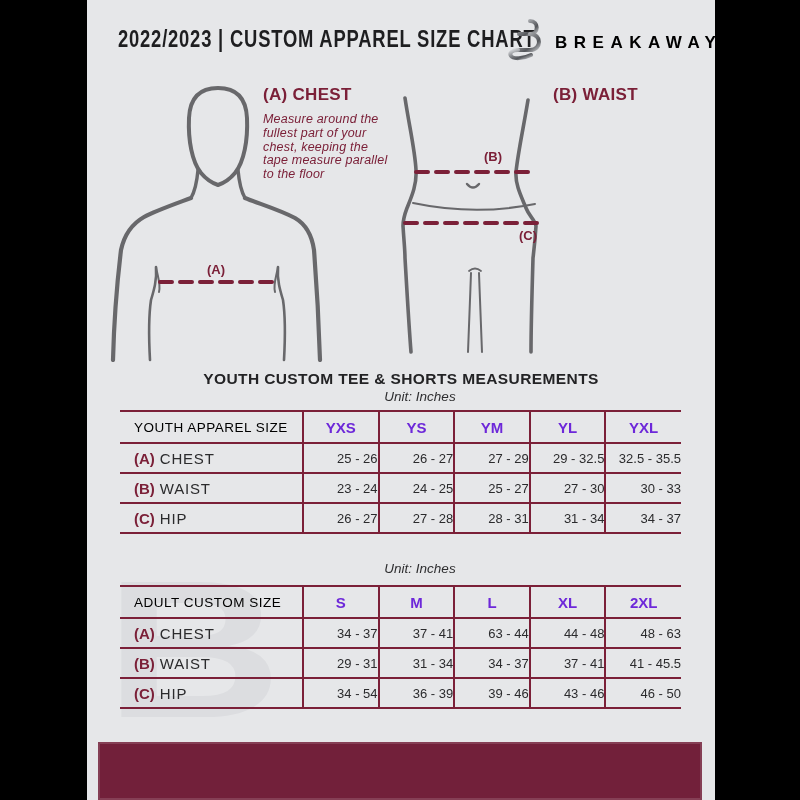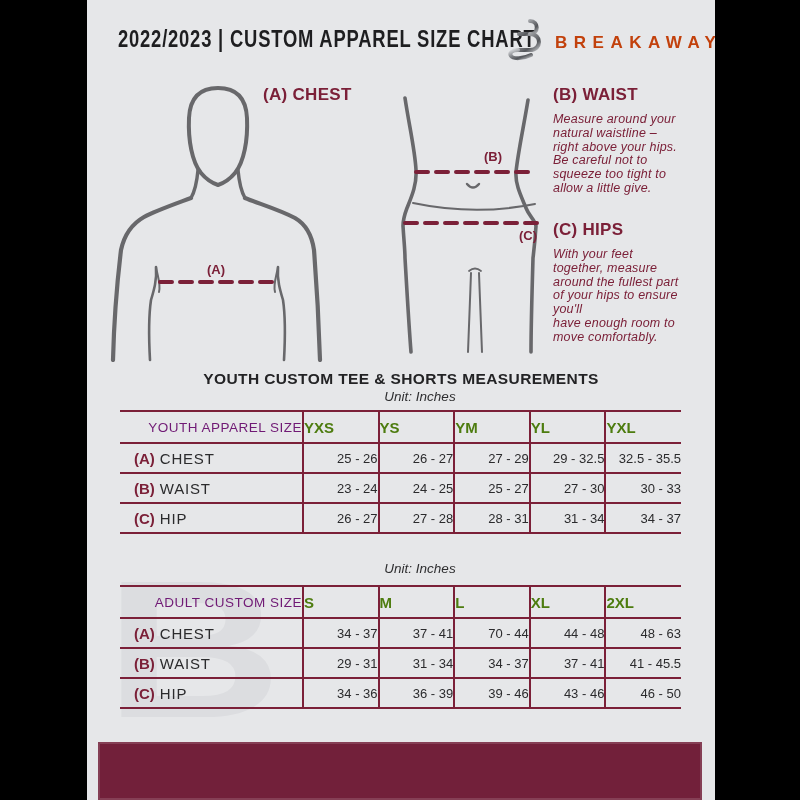--- a/index.html
+++ b/index.html
@@ -26,21 +26,21 @@
   
   .hdr-title{
     position:absolute;left:31px;top:26px;
     font-size:23px;font-weight:bold;color:#1e1e20;
     letter-spacing:1px;white-space:nowrap;
     transform:scaleX(0.8);transform-origin:left center;
   }
   .brand-logo{position:absolute;left:420px;top:14px;}
   .brand-name{
     position:absolute;left:468px;top:33px;
-    font-size:17px;font-weight:600;color:#c2410c;letter-spacing:6.5px;
+    font-size:17px;font-weight:600;color:#000000;letter-spacing:6.5px;
     white-space:nowrap;
   }
   
   .torso{position:absolute;}
   .torso path{fill:none;stroke:var(--outline);stroke-linecap:round;}
   .torso .dash{stroke:var(--brand);stroke-width:4;stroke-dasharray:12 8;}
   .torso .marker, .marker-label{fill:var(--brand);font-weight:bold;font-size:13px;}
   .note{position:absolute;color:var(--brand);}
   .note h3{font-size:17px;font-weight:bold;letter-spacing:0.3px;margin-bottom:8px;font-style:normal;}
   .note p{
@@ -62,24 +62,24 @@
     z-index:1;
   }
   .size-table th,.size-table td{
     border-top:2px solid var(--brand);
     border-bottom:2px solid var(--brand);
     background:transparent;
   }
   .size-table th + th,.size-table td + td{border-left:2px solid var(--brand);}
   .size-table col.c-label{width:183px;}
   .size-table col.c-size{width:75.6px;}
-  .size-table thead th{height:32px;font-size:15px;font-weight:bold;color:#4d7c0f;text-align:left;}
+  .size-table thead th{height:32px;font-size:15px;font-weight:bold;color:#6d28d9;text-align:center;}
   .size-table thead th.lbl{
-    font-size:13.5px;font-weight:normal;color:#701a75;
-    text-align:right;padding-left:14px;letter-spacing:0.5px;
+    font-size:13.5px;font-weight:normal;color:#000000;
+    text-align:left;padding-left:14px;letter-spacing:0.5px;
   }
   .size-table tbody td{height:30px;text-align:right;font-size:13px;color:var(--dark);}
   .size-table tbody td.rowlbl{text-align:left;padding-left:14px;font-size:15px;letter-spacing:0.8px;}
   .size-table .pfx{color:var(--brand);font-weight:bold;letter-spacing:0;}
   
   .watermark{
     position:absolute;left:18px;top:552px;z-index:0;
     font-size:196px;font-weight:bold;color:var(--watermark);
     transform:scaleX(1.25);transform-origin:left top;line-height:1;
     user-select:none;
@@ -141,39 +141,28 @@
     <path d="M 76,183 C 75,210 74,238 73,262" stroke-width="2"></path>
     <path d="M 84,183 C 85,210 86,238 87,262" stroke-width="2"></path>
     <path class="dash" d="M 21,82 L 133,82"></path>
     <path class="dash" d="M 10,133 L 146,133"></path>
     <text class="marker" x="98" y="71" text-anchor="middle">(B)</text>
     <text class="marker" x="133" y="150" text-anchor="middle">(C)</text>
   </svg>
 
   <div class="note" style="left:176px;top:85px;width:160px;">
     <h3>(A) CHEST</h3>
+    <p>Measure around the
+fullest part of your
+chest, keeping the
+tape measure parallel
+to the floor</p>
   </div>
   <div class="note" style="left:466px;top:85px;width:162px;">
     <h3>(B) WAIST</h3>
-    <p>Measure around your
-natural waistline –
-right above your hips.
-Be careful not to
-squeeze too tight to
-allow a little give.</p>
-  </div>
-  <div class="note" style="left:466px;top:220px;width:166px;">
-    <h3>(C) HIPS</h3>
-    <p>With your feet
-together, measure
-around the fullest part
-of your hips to ensure
-you'll
-have enough room to
-move comfortably.</p>
   </div>
 
   <div class="watermark">B</div>
 
   <div class="tbl-title" style="top:370px;">YOUTH CUSTOM TEE &amp; SHORTS MEASUREMENTS</div>
   <div class="tbl-unit" style="top:389px;">Unit: Inches</div>
 
   <table class="size-table" style="top:410px;">
     <colgroup>
         <col class="c-label">
@@ -240,35 +229,35 @@
         <th>L</th>
         <th>XL</th>
         <th>2XL</th>
       </tr>
     </thead>
     <tbody>
       <tr>
         <td class="rowlbl"><span class="pfx">(A)</span> <span>CHEST</span></td>
         <td>34 - 37</td>
         <td>37 - 41</td>
-        <td>70 - 44</td>
+        <td>63 - 44</td>
         <td>44 - 48</td>
         <td>48 - 63</td>
       </tr>
       <tr>
         <td class="rowlbl"><span class="pfx">(B)</span> <span>WAIST</span></td>
         <td>29 - 31</td>
         <td>31 - 34</td>
         <td>34 - 37</td>
         <td>37 - 41</td>
         <td>41 - 45.5</td>
       </tr>
       <tr>
         <td class="rowlbl"><span class="pfx">(C)</span> <span>HIP</span></td>
-        <td>34 - 36</td>
+        <td>34 - 54</td>
         <td>36 - 39</td>
         <td>39 - 46</td>
         <td>43 - 46</td>
         <td>46 - 50</td>
       </tr>
     </tbody>
   </table>
 
   <div class="footer-bar"></div>
 

